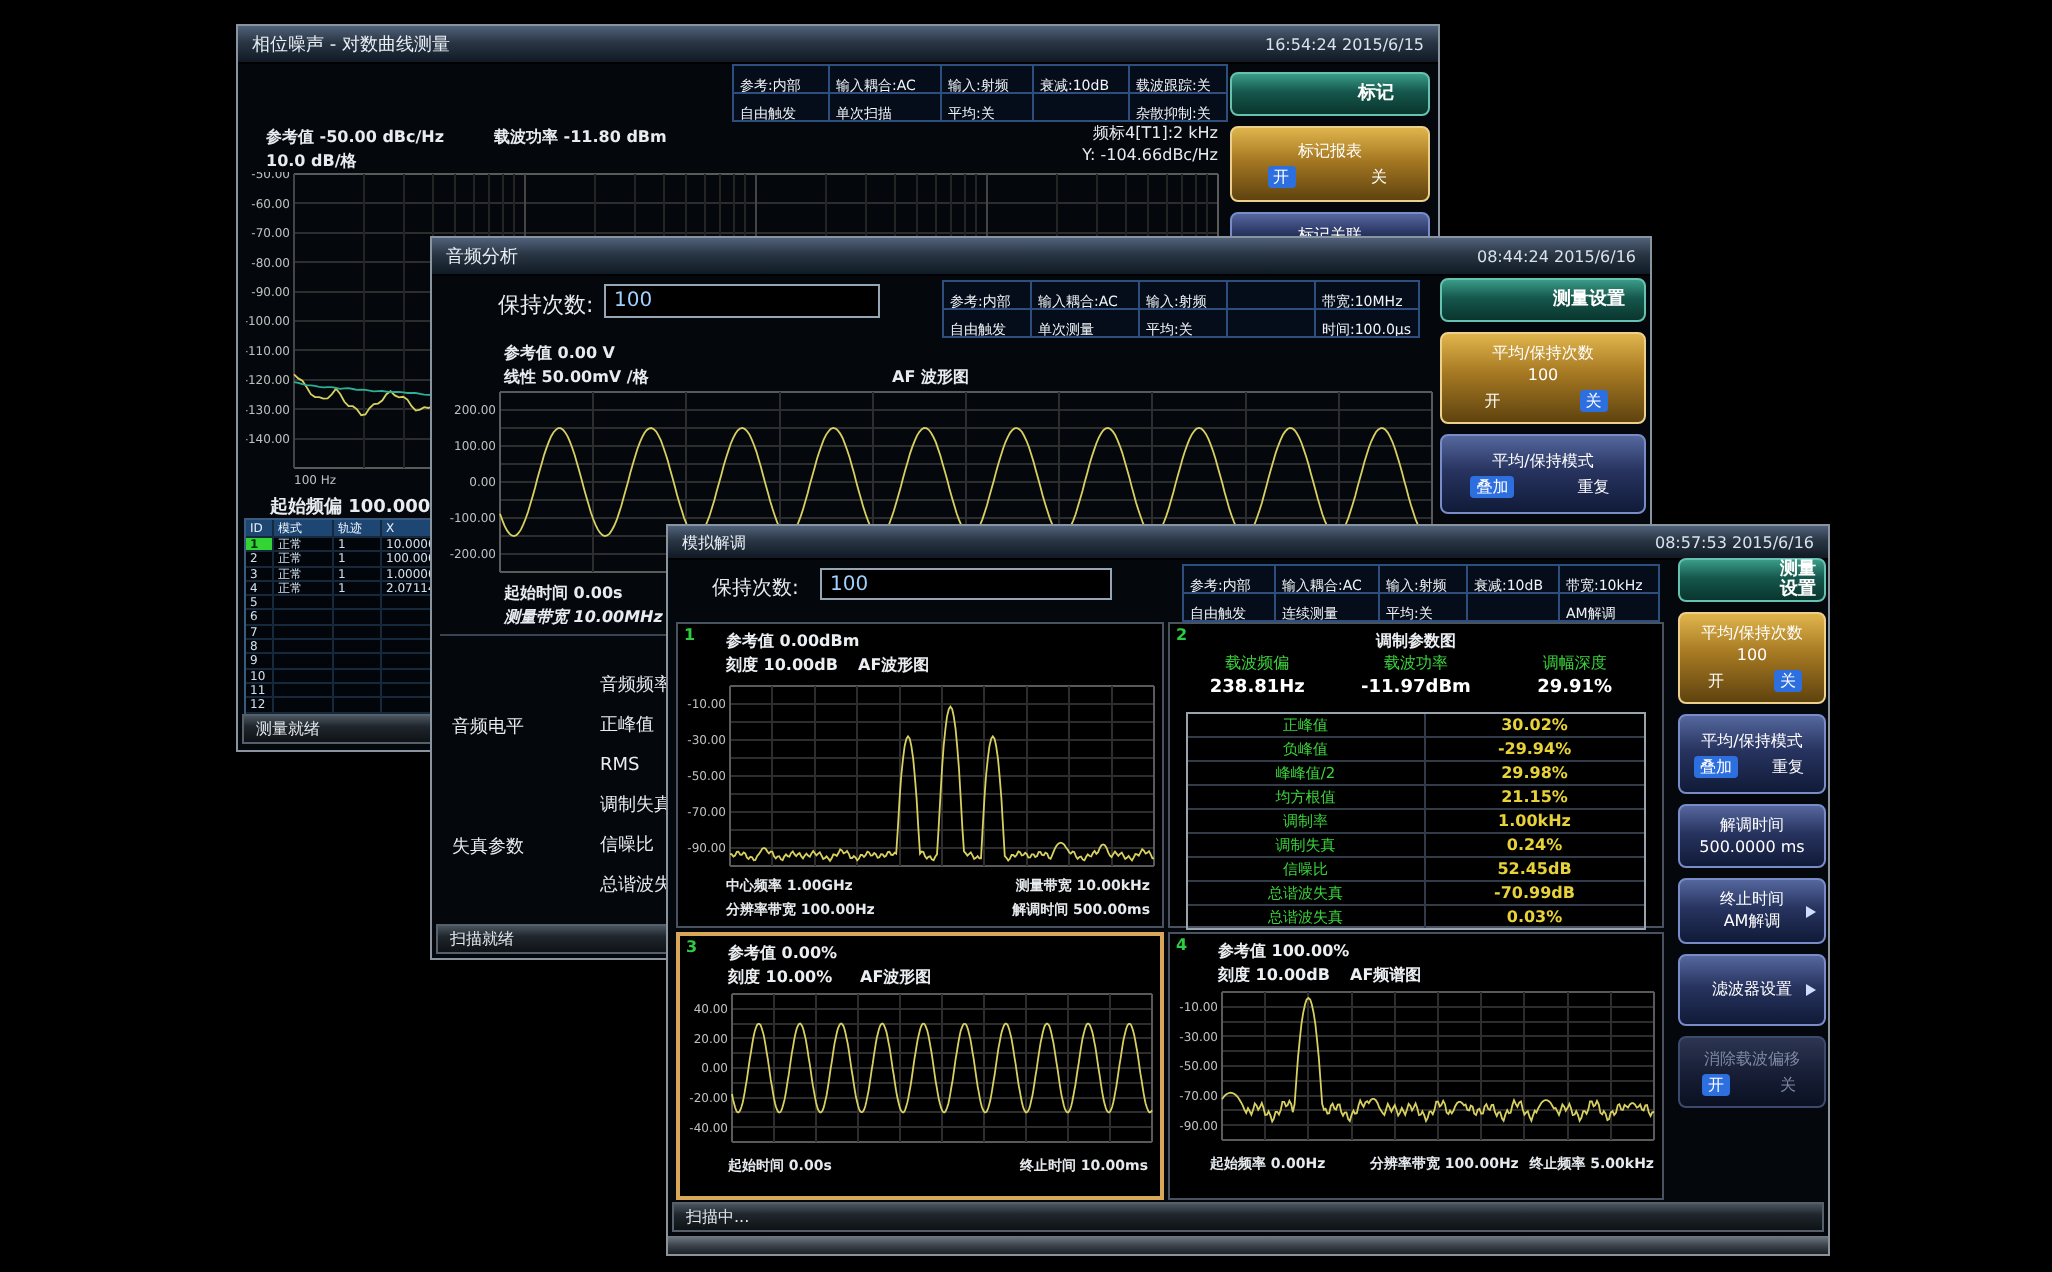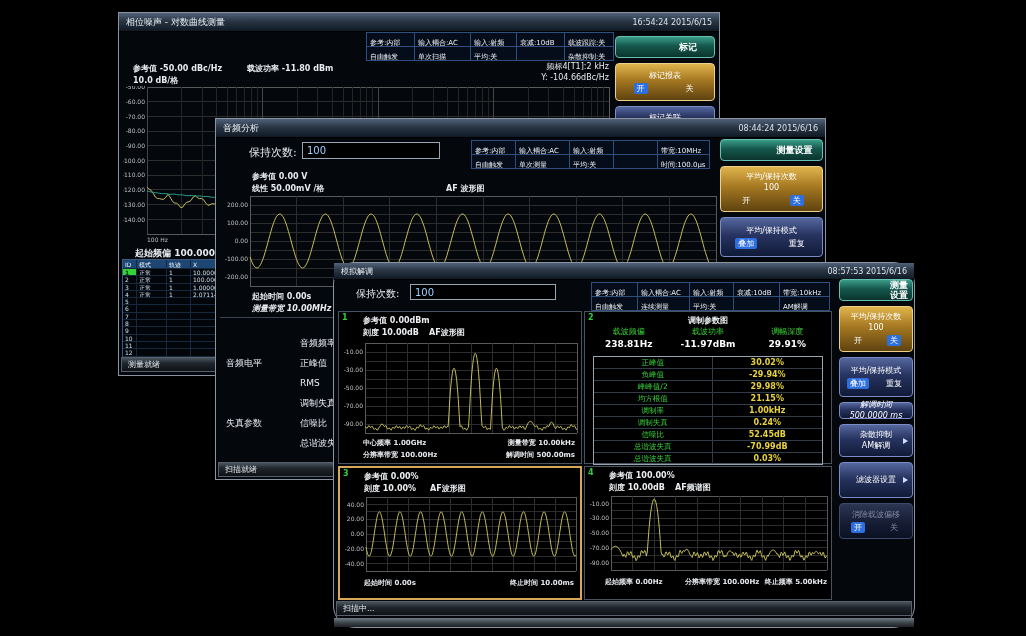--- a/index.html
+++ b/index.html
@@ -391,21 +391,21 @@
             <div>总谐波失真</div>
           </div>
         </div>
       </div>
 
     <div class="statusbar" style="bottom:2px;">
       <span>扫描就绪</span>
     </div>
   </div>
 
-  <div class="window" id="win-demod" style="left:333px;top:262px;width:582px;height:366px;z-index:3;border-radius:22px;">
+  <div class="window" id="win-demod" style="left:333px;top:262px;width:582px;height:366px;z-index:3;">
     <div class="titlebar small">
       <span>模拟解调</span>
       <span class="win-time">08:57:53  2015/6/16</span>
     </div>
     <span class="lbl" style="left:22px;top:24px;font-size:10px;">保持次数:</span>
     <input class="hold-input" style="left: 76px; top: 21px; width: 146px; height: 16px;" value="100">
     <div class="status-table" id="st-demod" style="left:258px;top:19px;grid-template-columns:46px 52px 44px 46px 50px;">
         <div class="status-cell">参考:内部</div>
         <div class="status-cell">输入耦合:AC</div>
         <div class="status-cell">输入:射频</div>
@@ -429,26 +429,26 @@
             <span class="tg active">关</span>
           </div>
         </div>
         <div class="btn navy" style="height: 40px;">
           <div class="btn-title">平均/保持模式</div>
           <div class="tgrow">
             <span class="tg active">叠加</span>
             <span class="tg">重复</span>
           </div>
         </div>
-        <div class="btn navy" style="height: 17px; font-style: italic;">
+        <div class="btn navy" style="height: 32px;">
           <div class="btn-title">解调时间</div>
           <div class="btn-val">500.0000 ms</div>
         </div>
         <div class="btn navy" style="height: 33px;">
-          <div class="btn-title">杂散抑制</div>
+          <div class="btn-title">终止时间</div>
           <div class="btn-val">AM解调</div>
           <span class="tri"></span>
         </div>
         <div class="btn navy" style="height: 36px;">
           <div class="btn-title">滤波器设置</div>
           <span class="tri"></span>
         </div>
         <div class="btn navy dim" style="height: 36px;">
           <div class="btn-title">消除载波偏移</div>
           <div class="tgrow">

